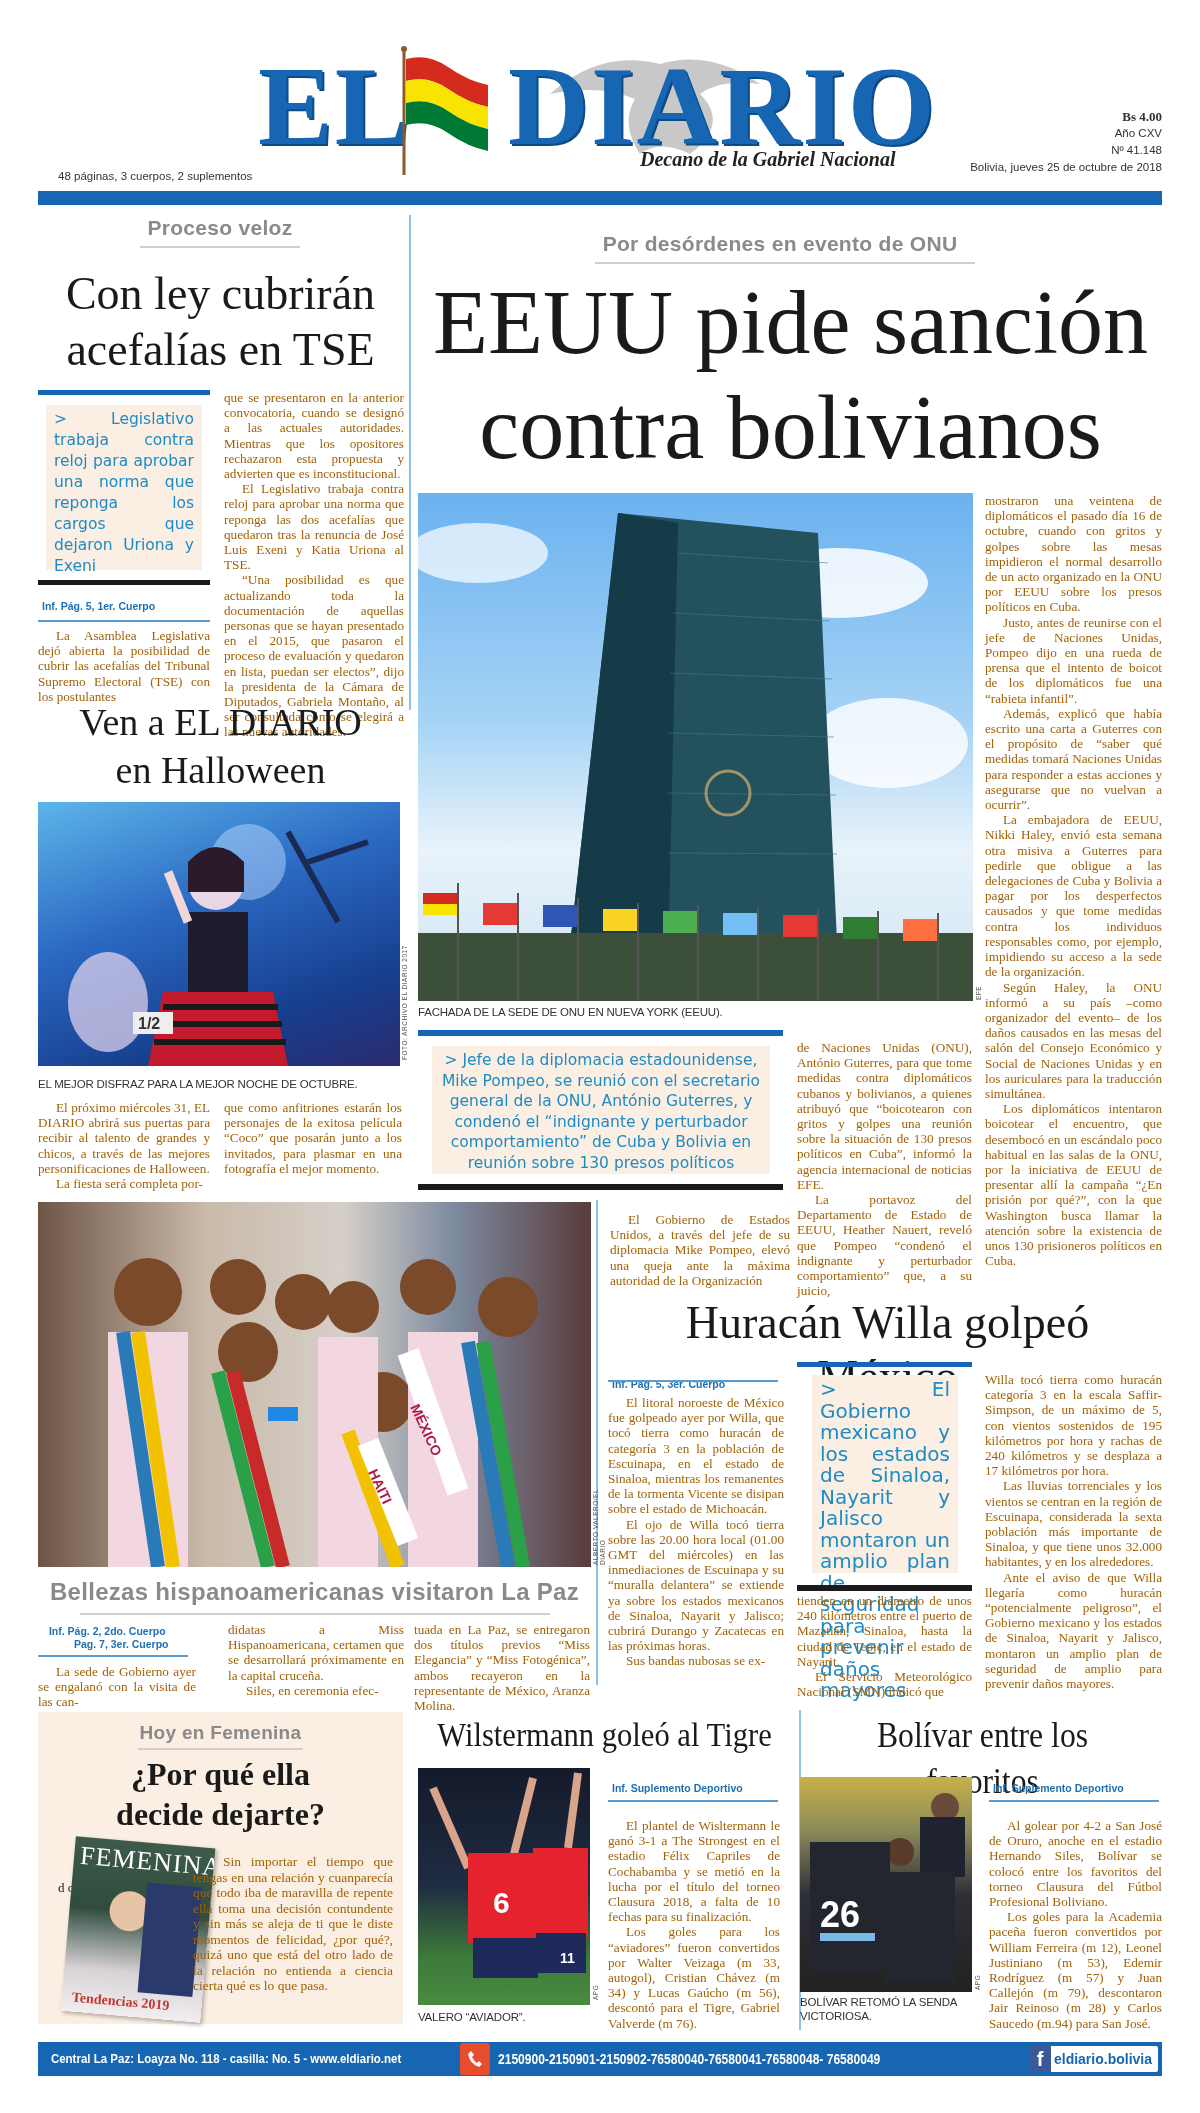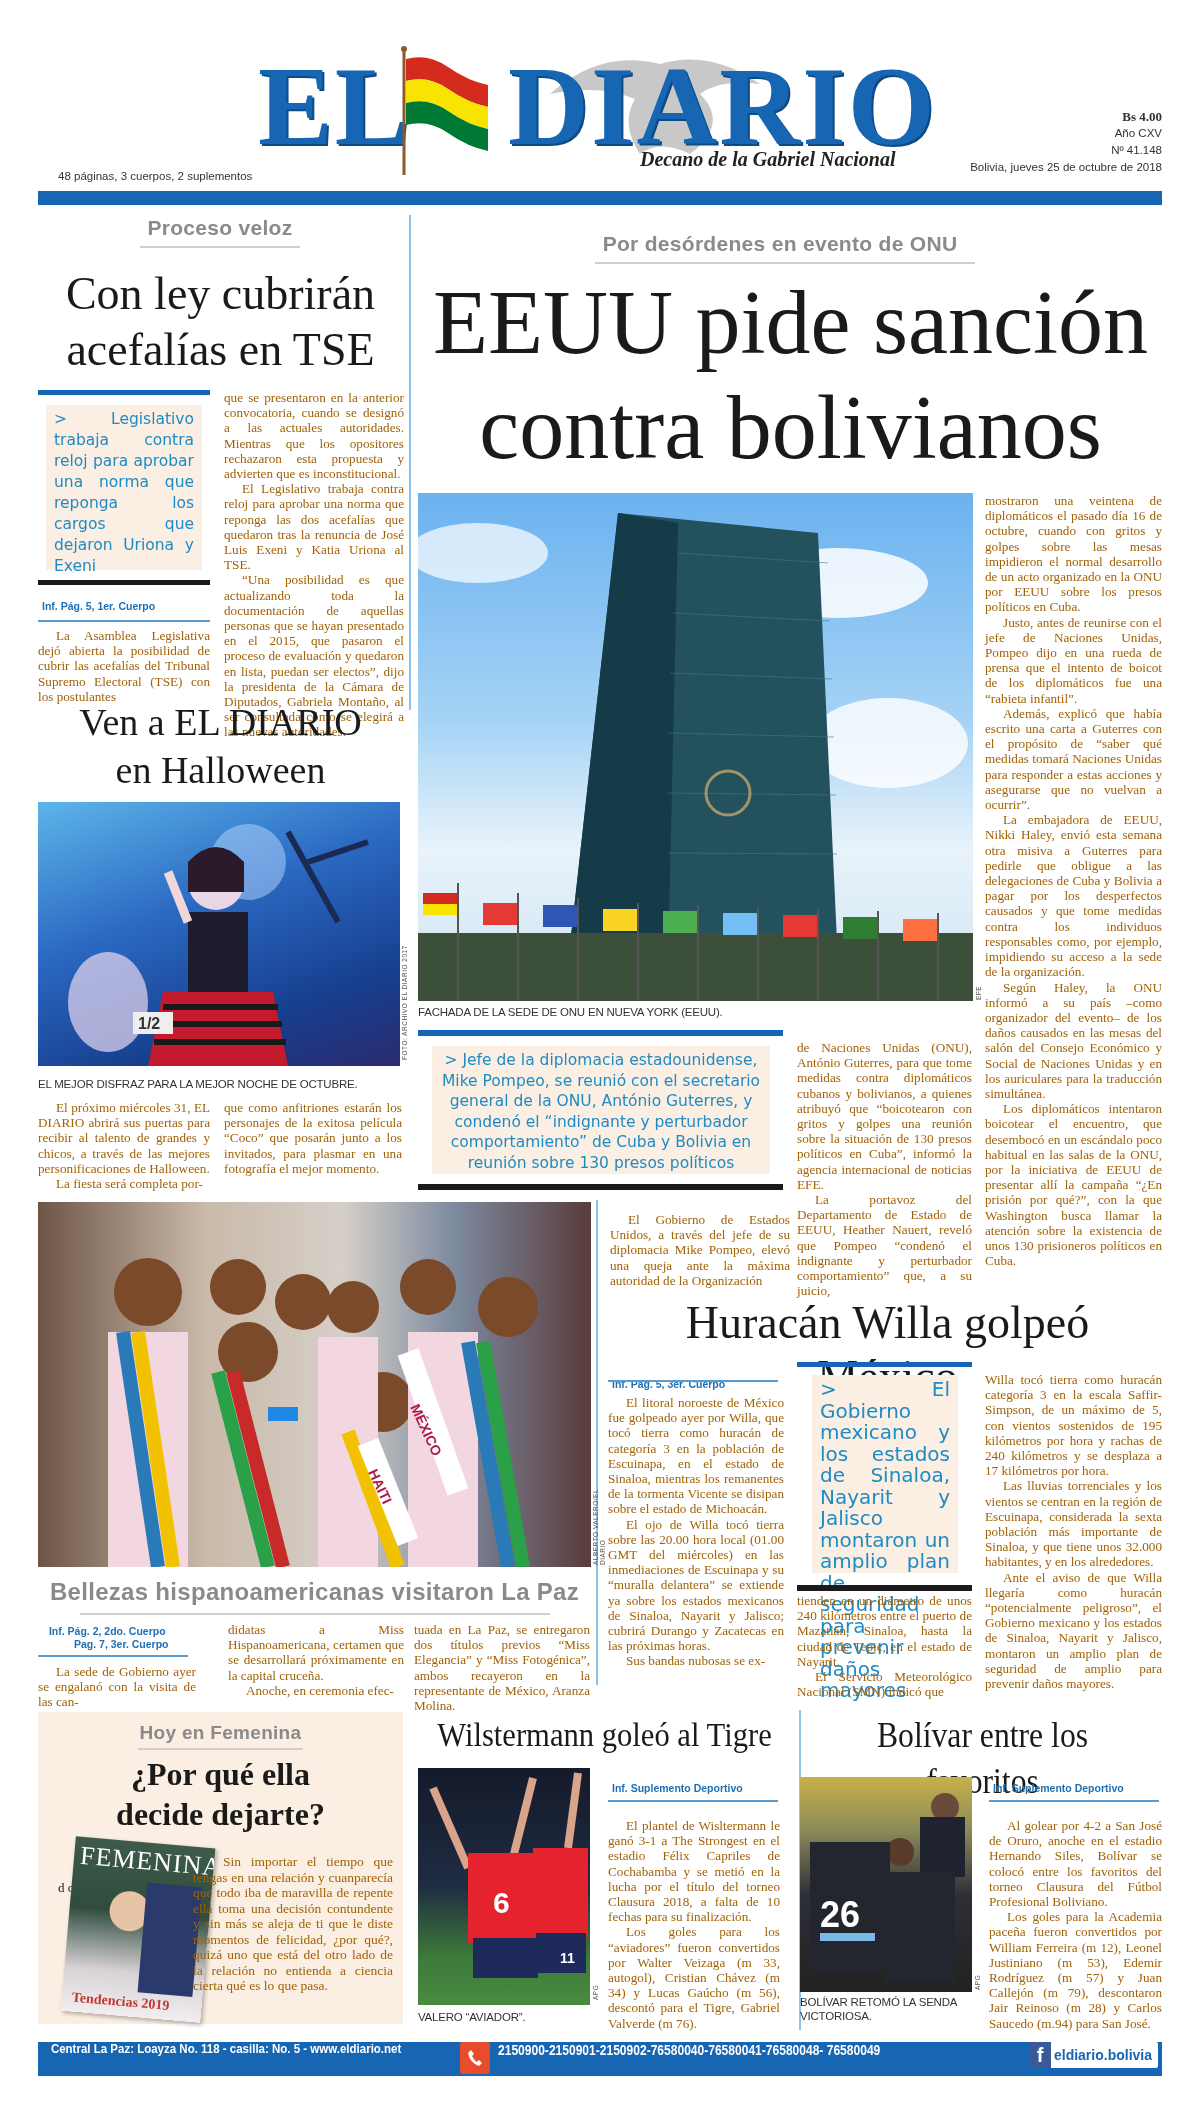--- a/index.html
+++ b/index.html
@@ -222,21 +222,21 @@
   <div class="abs ref" style="left:46px;top:1625px;line-height:13px;text-align:center;">
     <div>Inf.  Pág. 2, 2do. Cuerpo</div>
     <div style="padding-left:28px;">Pag. 7, 3er. Cuerpo</div>
   </div>
   <div class="abs ref-rule" style="left:38px;top:1655px;width:150px;"></div>
   <div class="abs body-text" style="left:38px;top:1664px;width:158px;">
     <p>La sede de Gobierno ayer se engalanó con la visita de las can-</p>
   </div>
   <div class="abs body-text" style="left:228px;top:1622px;width:176px;">
     <p style="text-indent:0">didatas a Miss Hispanoamericana, certamen que se desarrollará próximamente en la capital cruceña.</p>
-    <p>Anoche, en ceremonia efec-</p>
+    <p>Siles, en ceremonia efec-</p>
   </div>
   <div class="abs body-text" style="left:414px;top:1622px;width:176px;">
     <p style="text-indent:0">tuada en La Paz, se entregaron dos títulos previos “Miss Elegancia” y “Miss Fotogénica”, ambos recayeron en la representante de México, Aranza Molina.</p>
   </div>
 </section>
 
 <section>
   <h2 class="abs headline" style="left:610px;top:1296px;width:555px;font-size:46px;line-height:54px;">Huracán Willa golpeó México</h2>
   <div class="abs ref" style="left:612px;top:1362px;margin-top:16px;">Inf. Pág. 5, 3er. Cuerpo</div>
   <div class="abs ref-rule" style="left:608px;top:1380px;width:170px;"></div>
@@ -321,21 +321,21 @@
   <div class="abs credit" style="left:974px;top:1970px;height:20px;">APG</div>
   <div class="abs caption" style="left:800px;top:1995px;width:175px;line-height:14px;">BOLÍVAR RETOMÓ LA SENDA VICTORIOSA.</div>
   <div class="abs ref" style="left:993px;top:1782px;">Inf. Suplemento Deportivo</div>
   <div class="abs ref-rule" style="left:989px;top:1800px;width:170px;"></div>
   <div class="abs body-text" style="left:989px;top:1818px;width:173px;">
     <p>Al golear por 4-2 a San José de Oruro, anoche en el estadio Hernando Siles, Bolívar se colocó entre los favoritos del torneo Clausura del Fútbol Profesional Boliviano.</p>
     <p>Los goles para la Academia paceña fueron convertidos por William Ferreira (m 12), Leonel Justiniano (m 53), Edemir Rodríguez (m 57) y Juan Callejón (m 79), descontaron Jair Reinoso (m 28) y Carlos Saucedo (m.94) para San José.</p>
   </div>
 </section>
 
-<footer class="abs bar-blue" style="left:38px;top:2042px;width:1124px;height:34px;display:flex;font-family:'Liberation Sans',sans-serif;font-weight:bold;color:#fff;">
+<footer class="abs bar-blue" style="left:38px;top:2042px;width:1124px;height:34px;display:flex;align-items:center;font-family:'Liberation Sans',sans-serif;font-weight:bold;color:#fff;">
   <span style="font-size:12.5px;padding-left:14px;width:422px;transform:scaleX(0.92);transform-origin:left;">Central La Paz: Loayza No. 118 - casilla: No. 5 - www.eldiario.net</span>
   <span style="display:inline-flex;align-items:center;justify-content:center;width:30px;height:32px;background:#e74c2c;border-radius:3px;margin-right:8px;">
     <svg width="16" height="18" viewBox="0 0 16 18">
         <path d="M4 1 L7 5 L5 7 Q7 11 10 13 L12 11 L15 14 L12 17 Q3 14 1 4 Z" fill="#fff"></path>
       </svg>
   </span>
   <span style="font-size:14px;width:505px;transform:scaleX(0.86);transform-origin:left;">2150900-2150901-2150902-76580040-76580041-76580048- 76580049</span>
   <span style="display:inline-flex;align-items:center;margin-left:auto;margin-right:4px;background:#fff;height:26px;padding:0 6px 0 0;border-radius:2px;">
     <span style="display:inline-flex;align-items:center;justify-content:center;width:22px;height:26px;background:#3b5998;color:#fff;font-family:'Liberation Sans',sans-serif;font-size:20px;font-weight:bold;">f</span>
     <span style="color:#1766b3;font-size:14px;padding-left:3px;">eldiario.bolivia</span>

